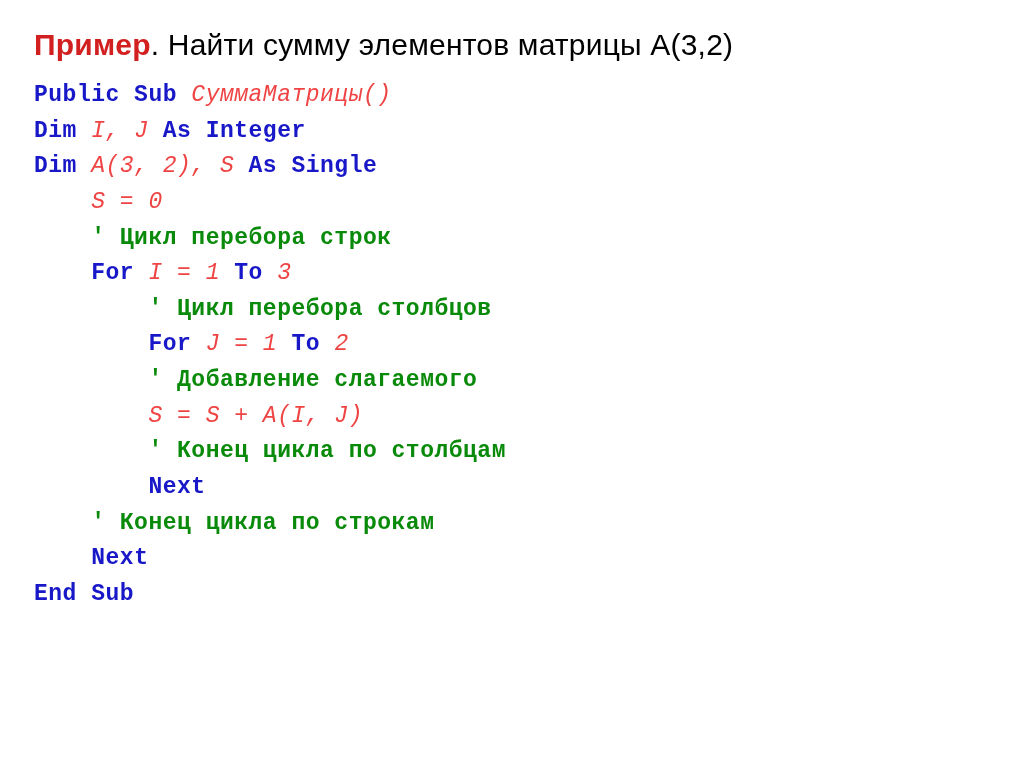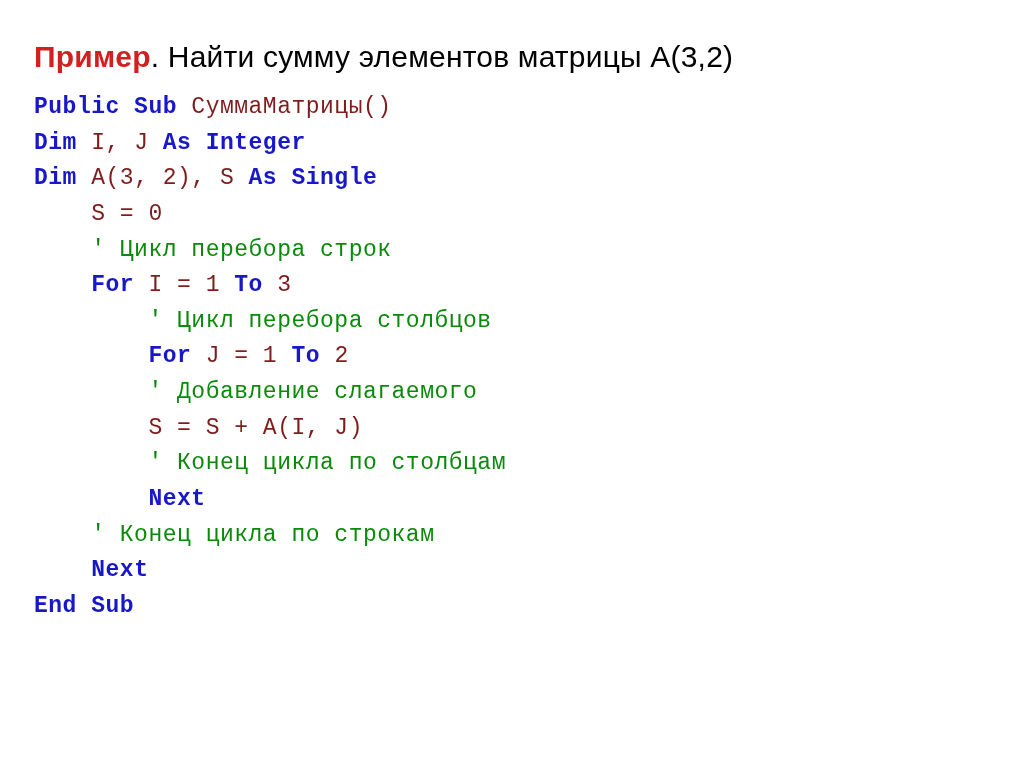--- a/index.html
+++ b/index.html
@@ -4,42 +4,42 @@
 <style>
   html, body {
     margin: 0;
     padding: 0;
     width: 1024px;
     height: 767px;
     background: #ffffff;
     font-family: Arial, Helvetica, sans-serif;
   }
   .container {
-    padding: 40px 34px;
+    padding: 28px 34px;
   }
   .title {
     font-size: 30px;
     color: #000;
     margin-bottom: 16px;
     letter-spacing: 0.2px;
   }
   .title .kw {
     color: #d22020;
     font-weight: bold;
   }
   .code {
     font-family: "Courier New", Courier, monospace;
     font-size: 23px;
     line-height: 1.55;
     white-space: pre;
     letter-spacing: 0.5px;
   }
   .code .kw { color: #1818c8; font-weight: bold; }    
-  .code .cm { color: #0a8a0a; }    
-  .code .pl { color: #7f1d1d; }       
+  .code .cm { color: #0a8a0a; font-weight: bold; }    
+  .code .pl { color: #ef4444; font-style: italic; }       
 </style>
 </head>
 <body>
 
 <div class="container">
   <div class="title">
     <span class="kw">Пример</span><span>. Найти сумму элементов матрицы A(3,2)</span>
   </div>
 
   <div class="code"><div><span class="kw">Public Sub </span><span class="pl">СуммаМатрицы()</span></div><div><span class="kw">Dim </span><span class="pl">I, J </span><span class="kw">As Integer</span></div><div><span class="kw">Dim </span><span class="pl">A(3, 2), S </span><span class="kw">As Single</span></div><div><span class="pl">    S = 0</span></div><div><span class="cm">    ' Цикл перебора строк</span></div><div><span class="pl">    </span><span class="kw">For </span><span class="pl">I = 1 </span><span class="kw">To </span><span class="pl">3</span></div><div><span class="cm">        ' Цикл перебора столбцов</span></div><div><span class="pl">        </span><span class="kw">For </span><span class="pl">J = 1 </span><span class="kw">To </span><span class="pl">2</span></div><div><span class="cm">        ' Добавление слагаемого</span></div><div><span class="pl">        S = S + A(I, J)</span></div><div><span class="cm">        ' Конец цикла по столбцам</span></div><div><span class="pl">        </span><span class="kw">Next</span></div><div><span class="cm">    ' Конец цикла по строкам</span></div><div><span class="pl">    </span><span class="kw">Next</span></div><div><span class="kw">End Sub</span></div></div>

